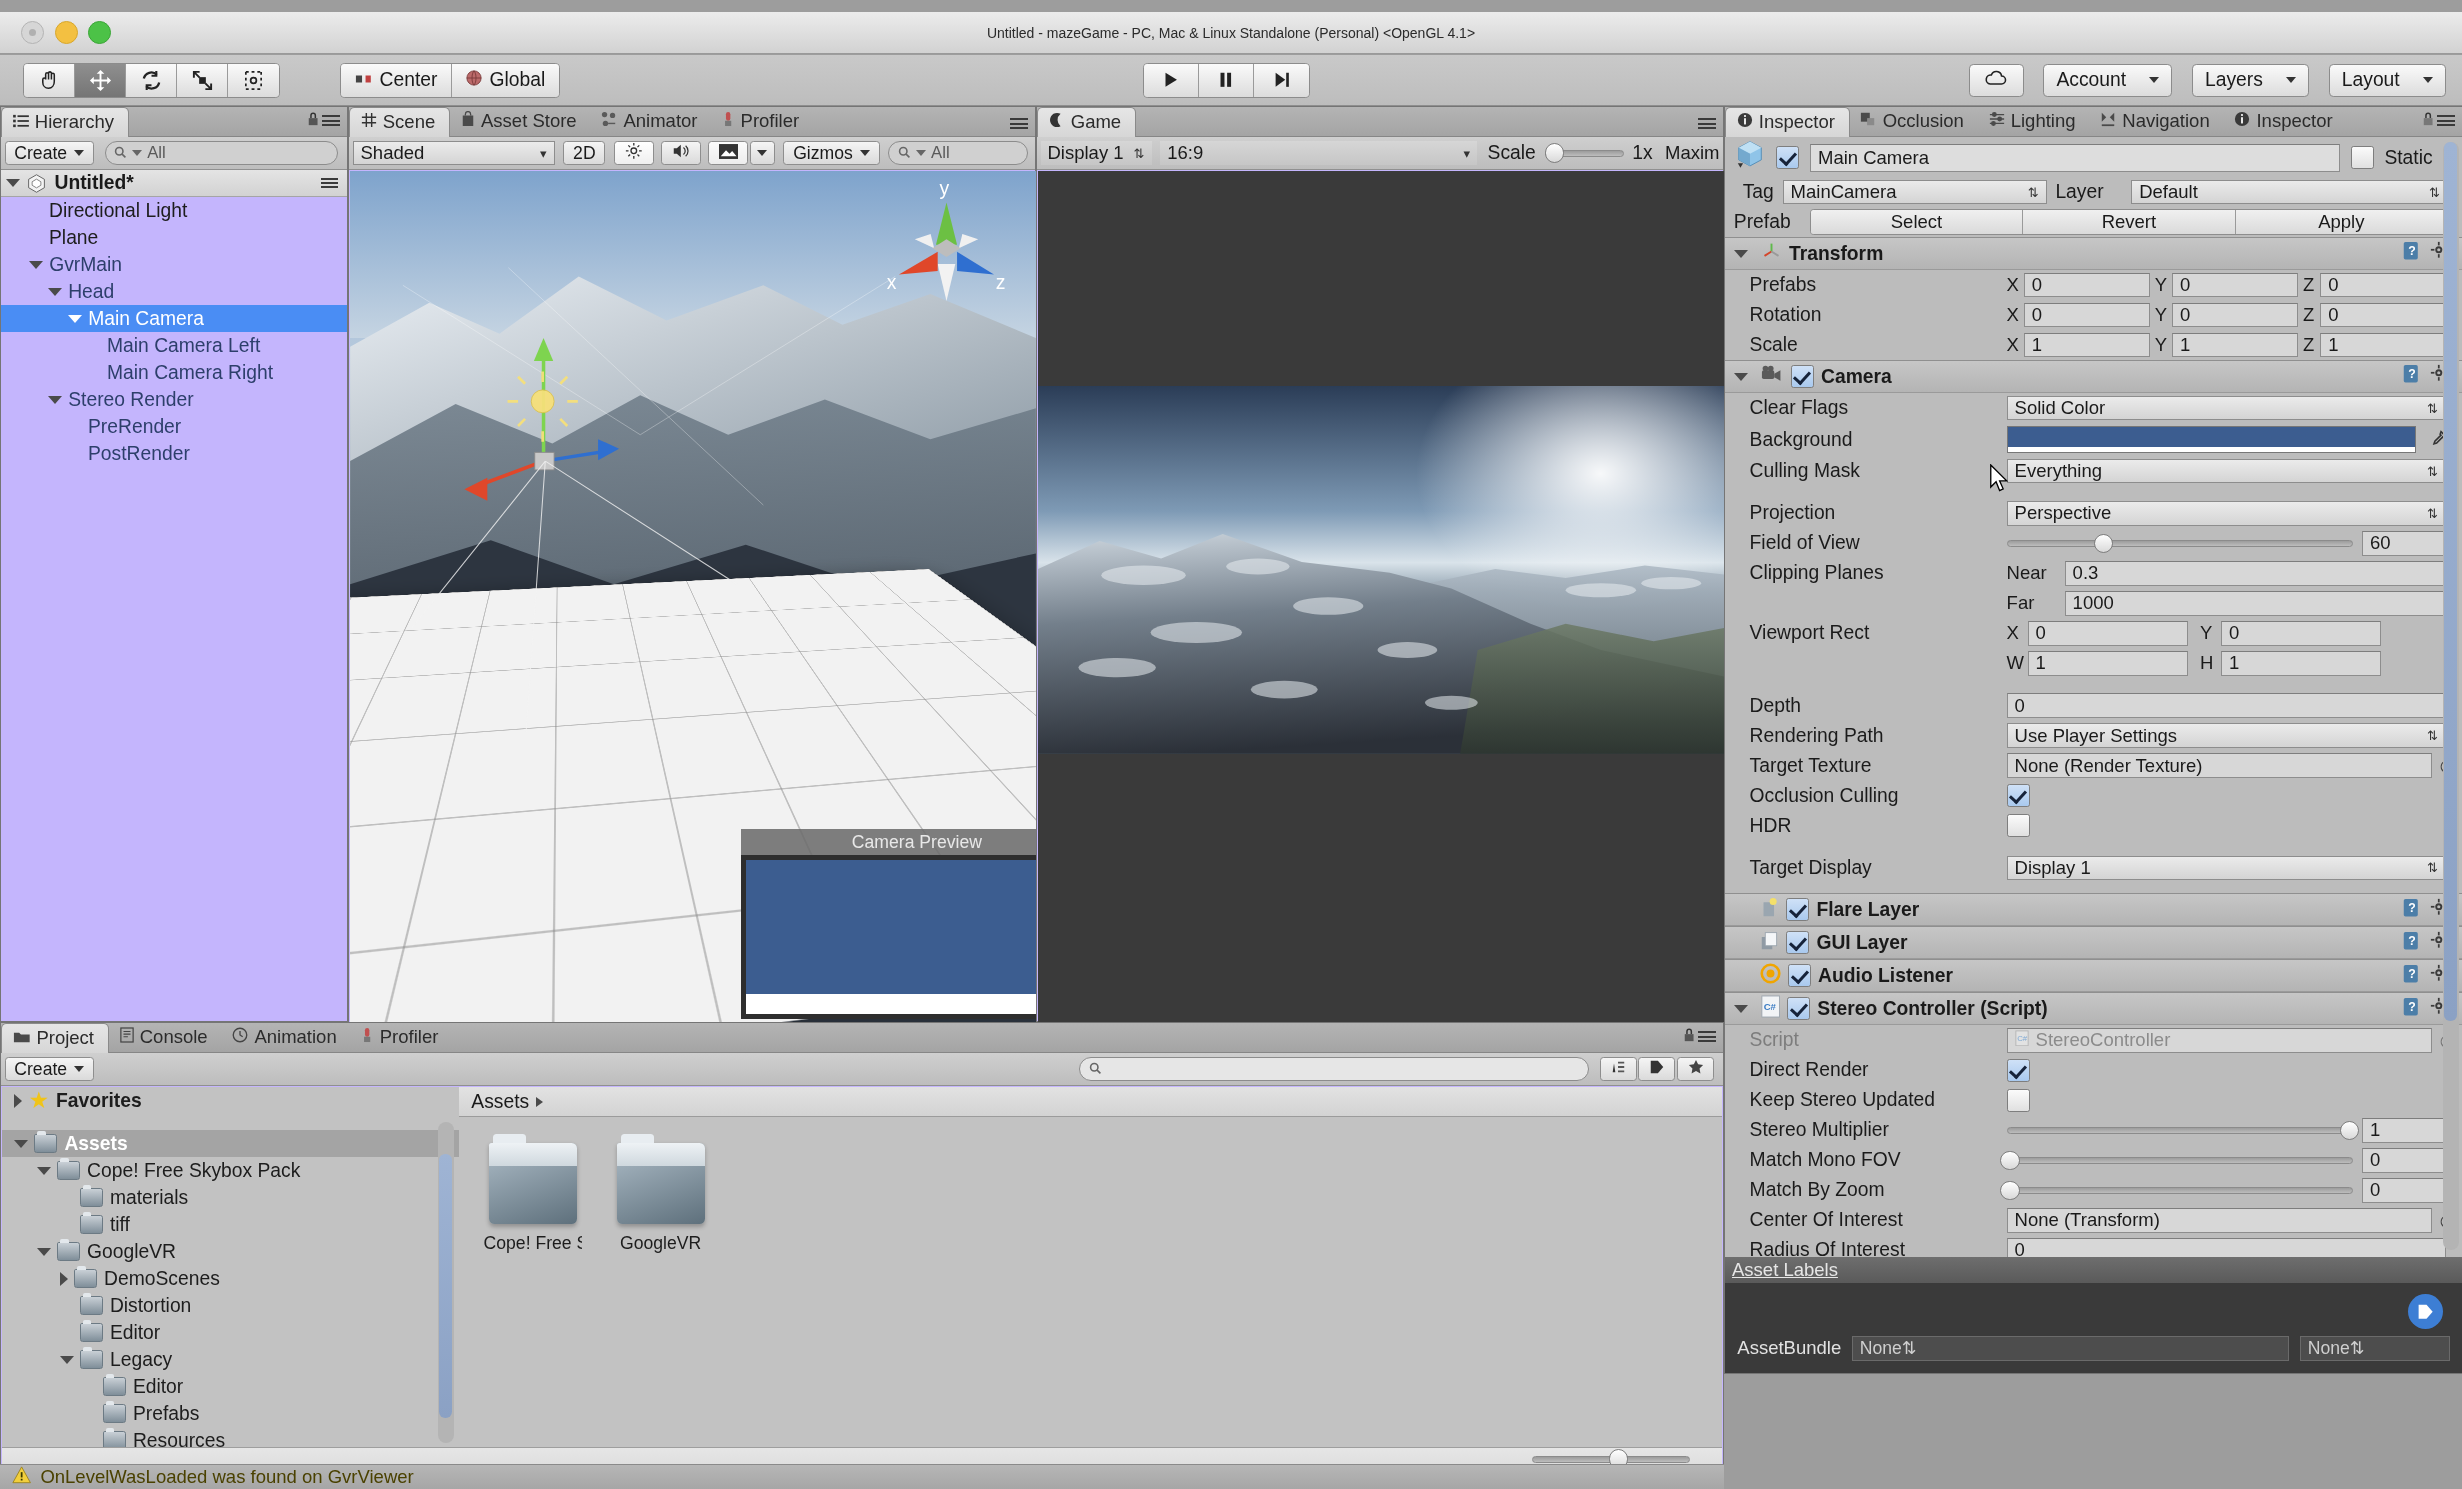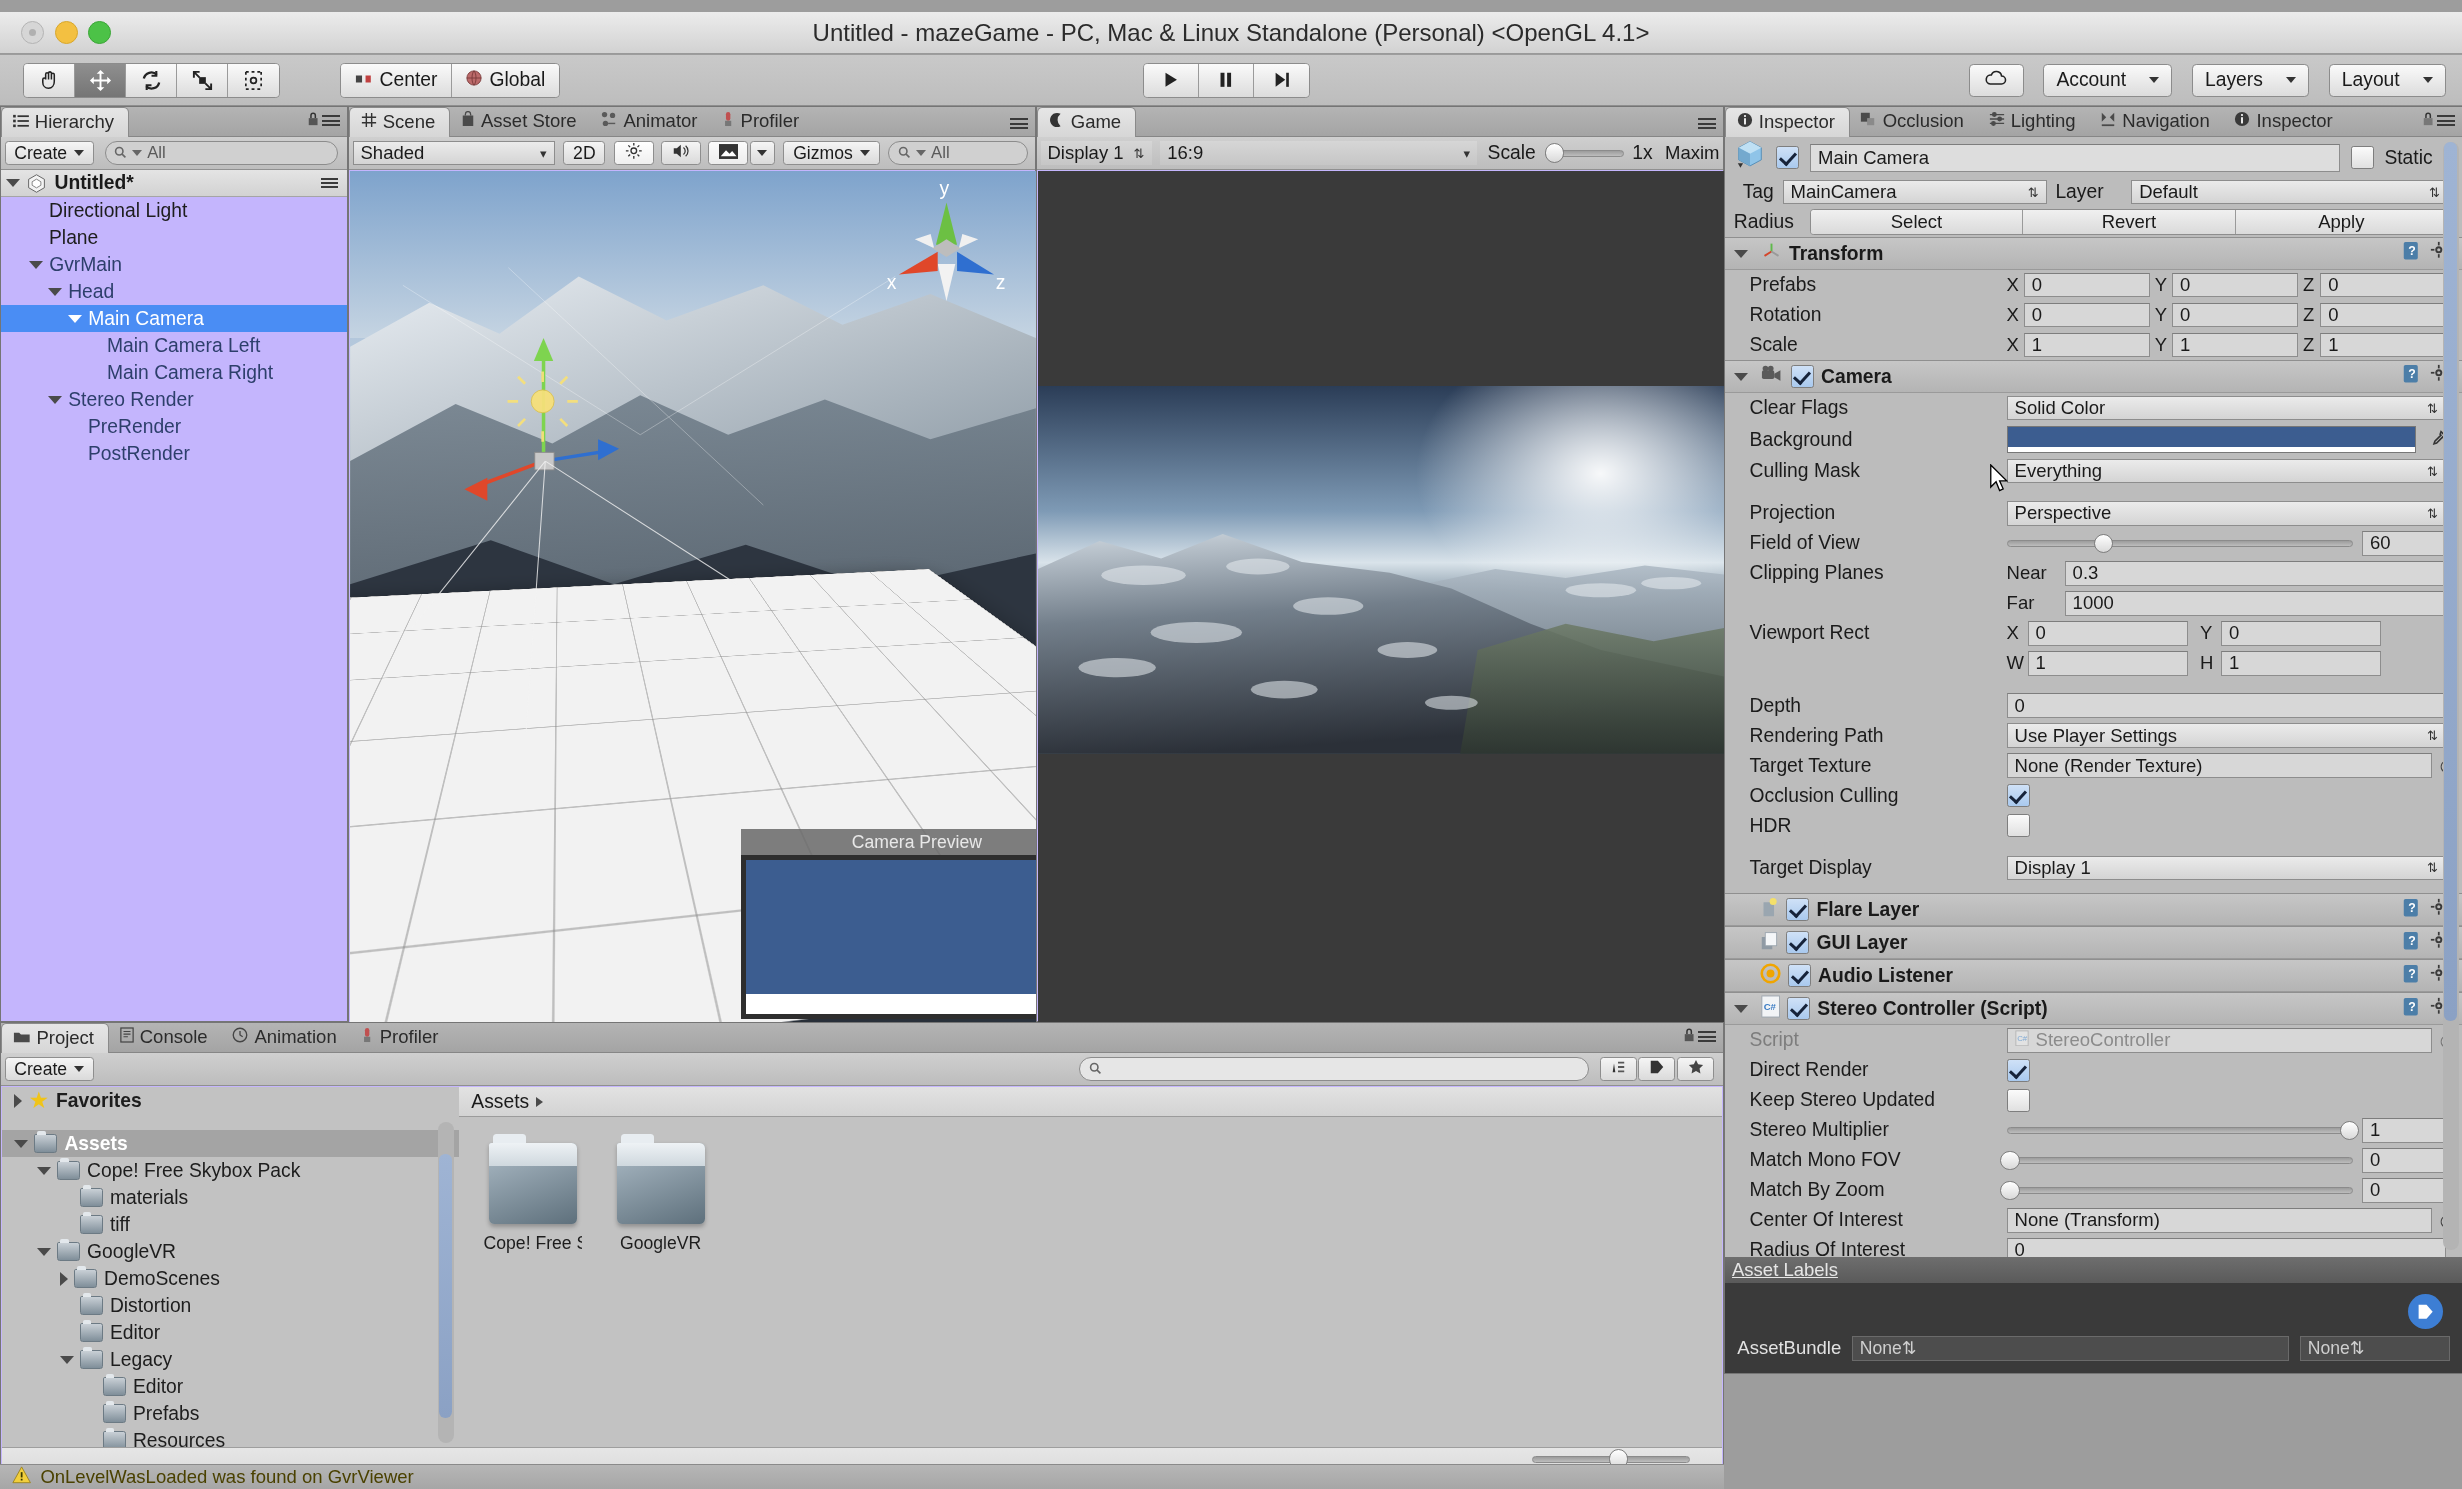--- a/index.html
+++ b/index.html
@@ -5,21 +5,21 @@
   * { box-sizing: border-box; margin:0; padding:0; }
   html,body{ width:2462px; height:1490px; overflow:hidden; background:#9d9d9d;
     font-family:"Liberation Sans", sans-serif; font-size:19.3px; color:#1a1a1a; }
 
   
   #app { position:absolute; inset:0; background:#9d9d9d; }
   #titlebar{ position:absolute; left:0; top:12.3px; width:2462px; height:42px;
     background:linear-gradient(#ececec,#d2d2d2); border-bottom:0.9px solid #9a9a9a;
     display:flex; align-items:center; }
   #titlebar .title{ position:absolute; left:0; right:0; text-align:center;
-    font-size:24px; color:#2b2b2b; }
+    font-size:14px; color:#2b2b2b; }
   .traffic{ display:flex; gap:10.6px; margin-left:21px; }
   .dot{ width:23px;height:23px;border-radius:50%; }
   .dot.red{ background:#d6d6d6; border:0.9px solid #b4b4b4;}
   .dot.red::after{content:"";display:block;width:7px;height:7px;border-radius:50%;background:#b0b0b0;margin:7px auto;}
   .dot.yellow{ background:#f3c041; border:0.9px solid #d8a72c;}
   .dot.green{ background:#4cc247; border:0.9px solid #3ba637;}
 
   
   #toolbar{ position:absolute; left:0; top:55px; width:2462px; height:51px;
     background:linear-gradient(#c9c9c9,#bdbdbd); border-bottom:0.9px solid #8e8e8e;
@@ -924,21 +924,21 @@
           <span class="dcar">⇅</span>
         </div>
         <span style="width:67px;">Layer</span>
         <div class="idrop" style="flex:1;margin-right:14px;">
           <span>Default</span>
           <span class="dcar">⇅</span>
         </div>
       </div>
 
       <div class="irow" style="padding-left:8.8px;gap:0;">
-        <span style="width:76px;">Radius</span>
+        <span style="width:76px;">Prefab</span>
         <div style="display:flex;flex:1;margin-right:14px;border:0.9px solid #8d8d8d;border-radius:3.5px;overflow:hidden;">
           <div style="flex:1;height:24.6px;display:flex;align-items:center;justify-content:center;background:linear-gradient(#f0f0f0,#dadada);border-right:0.9px solid #9a9a9a;font-size:18.5px;cursor:pointer;">
               <span>Select</span>
             </div>
           <div style="flex:1;height:24.6px;display:flex;align-items:center;justify-content:center;background:linear-gradient(#f0f0f0,#dadada);border-right:0.9px solid #9a9a9a;font-size:18.5px;cursor:pointer;">
               <span>Revert</span>
             </div>
           <div style="flex:1;height:24.6px;display:flex;align-items:center;justify-content:center;background:linear-gradient(#f0f0f0,#dadada);font-size:18.5px;cursor:pointer;">
               <span>Apply</span>
             </div>

